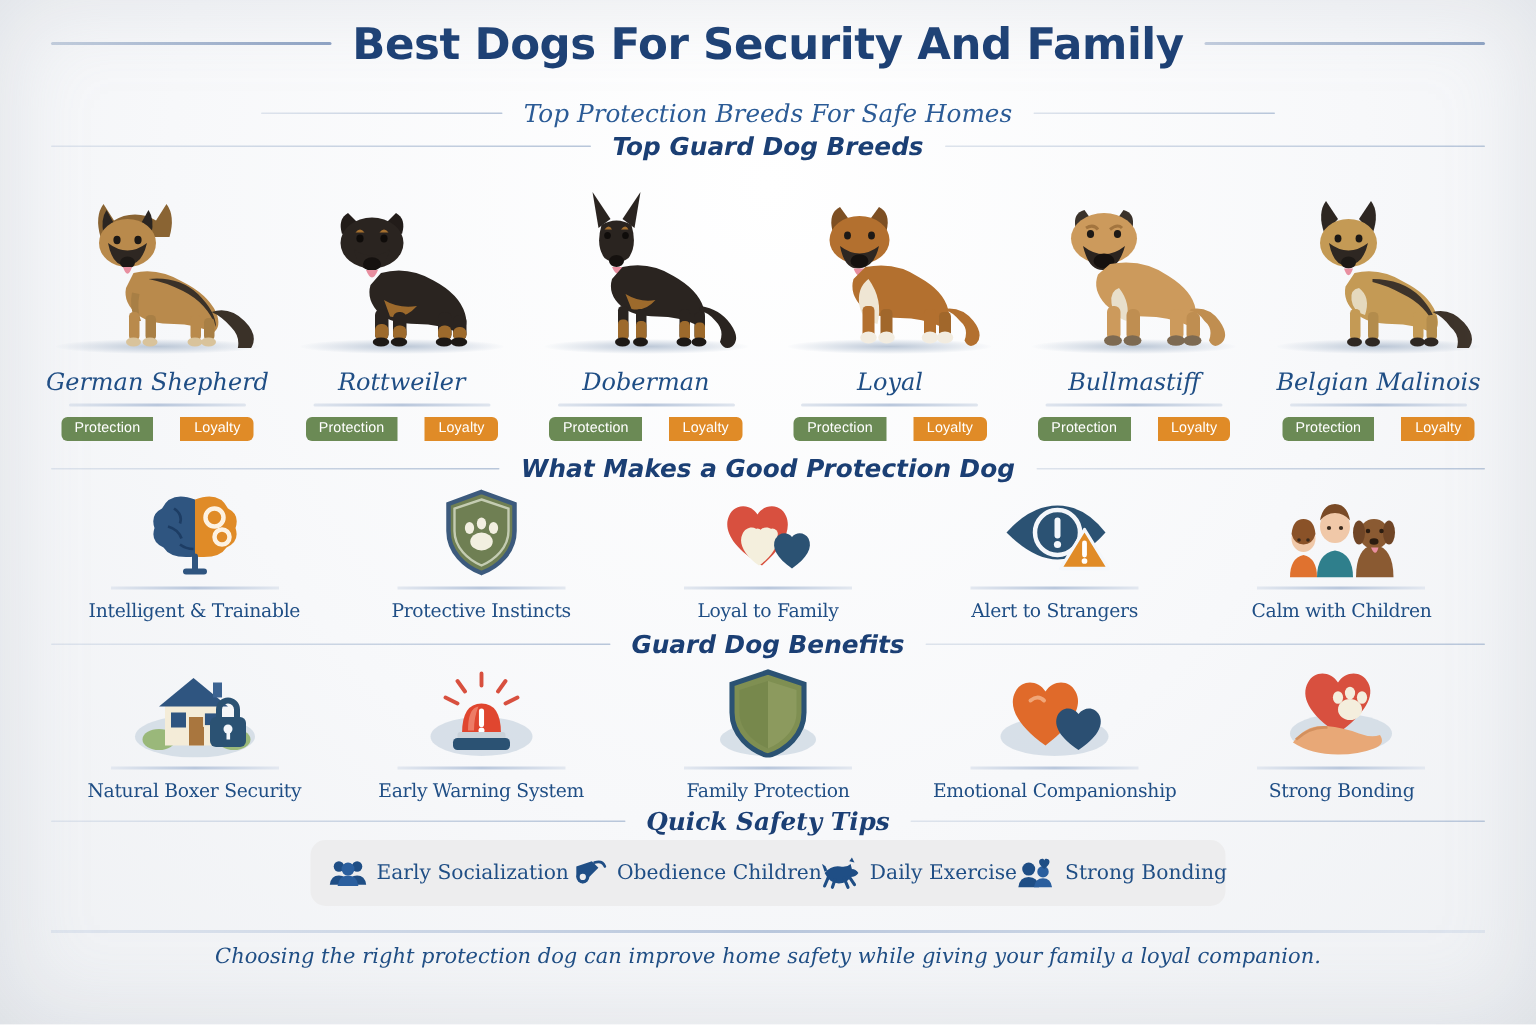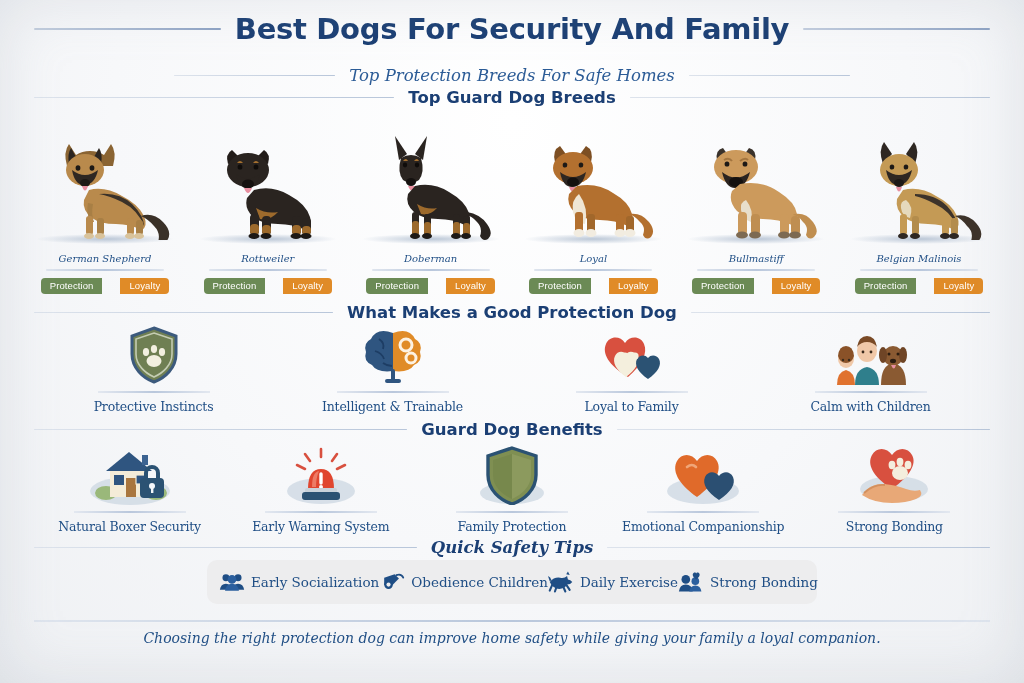--- a/index.html
+++ b/index.html
@@ -30,36 +30,36 @@
   
   .title-wrap { position:absolute; left:0; right:0; top:12px; padding:0 34px; }
   .title-row .hdr-txt {
     font-family:"DejaVu Sans", sans-serif;
     font-weight:bold; font-size:29px; letter-spacing:-.3px; color:#1b3f74;
   }
   .sub-row { margin-top:20px; padding:0 140px; }
   .sub-row .hdr-txt { font-style:italic; font-size:16.5px; color:#2b5b96; font-family:"DejaVu Serif", serif;}
 
   .sec-hdr { position:absolute; left:34px; right:34px; }
-  .sec-hdr .hdr-txt { font-weight:bold; font-size:16.5px; color:#1b3f74; font-family:"DejaVu Sans", sans-serif;}
+  .sec-hdr .hdr-txt { font-weight:bold; font-size:16.5px; color:#1b3f74; font-family:"DejaVu Sans", sans-serif;font-style:italic;}
 
   
   #breeds { position:absolute; left:24px; right:24px; top:104px; height:190px;
             display:flex; justify-content:space-between; align-items:flex-end; }
   .breed { width:162px; display:flex; flex-direction:column; align-items:center; }
   .dog-stage { position:relative; width:152px; height:125px; }
   .dog-stage .ground {
     position:absolute; left:8px; right:8px; bottom:2px; height:10px;
     background:radial-gradient(ellipse at 50% 50%, rgba(176,190,208,.85), rgba(176,190,208,0) 72%);
     border-radius:50%;
   }
   .dog-stage svg { position:absolute; left:0; bottom:6px; width:152px; height:120px; }
   .breed-name {
     margin-top:7px; font-family:"DejaVu Serif", serif; font-style:italic;
-    font-size:10px; color:#1f4e85; white-space:nowrap;
+    font-size:16px; color:#1f4e85; white-space:nowrap;
   }
   .breed-line { margin-top:5px; width:118px; height:2px;
     background:linear-gradient(90deg,#dfe5ee,#b9c7dc,#dfe5ee); border-radius:2px;}
   .badges { margin-top:7px; display:flex; gap:18px; }
   .badge {
     font-size:9.5px; color:#fff; padding:3px 9px 4px; line-height:1;
     font-family:"Liberation Sans", sans-serif; letter-spacing:.1px;
   }
   .badge.protection { background:#6b8a55; border-radius:4px 0 0 4px; }
   .badge.loyalty   { background:#e08b27; border-radius:0 4px 4px 0; }
@@ -349,61 +349,76 @@
     <span class="rule faint"></span>
     <span class="hdr-txt">What Makes a Good Protection Dog</span>
     <span class="rule faint"></span>
   </div>
 
   <div class="icon-row" style="top:325px">
 
     <div class="icon-cell">
       <div class="icon-art">
         <svg viewBox="0 0 92 60">
+          <path d="M46 8 q-16-6-22 6 q-8 4-5 13 q-3 9 6 13 q5 8 21 6z" fill="#2f5580"></path>
+          <path d="M46 8 q16-6 22 6 q8 4 5 13 q3 9-6 13 q-5 8-21 6z" fill="#e08b27"></path>
+          <path d="M46 46 v10 M40 56 h12" stroke="#2f5580" stroke-width="4" stroke-linecap="round" fill="none"></path>
+          <path d="M32 14 q6 4 4 10 M28 26 q7 2 9 8 M36 38 q4 3 9 3" stroke="#19375c" stroke-width="1.8" fill="none" opacity=".8"></path>
+          <circle cx="59" cy="20" r="6" fill="none" stroke="#fdf2e2" stroke-width="3"></circle>
+          <circle cx="64" cy="33" r="5" fill="none" stroke="#fdf2e2" stroke-width="3"></circle>
+        </svg>
+      </div>
+      <div class="icon-line"></div>
+      <div class="icon-label">Intelligent &amp; Trainable</div>
+    </div>
+
+    <div class="icon-cell">
+      <div class="icon-art">
+        <svg viewBox="0 0 92 60">
           <path d="M46 3 L68 11 v18 c0 14-11 24-22 28 C35 53 24 43 24 29 V11z" fill="#6f7f53" stroke="#3c5a7d" stroke-width="3"></path>
           <path d="M46 8 L64 14 v15 c0 11-9 19-18 23 C37 48 28 40 28 29 V14z" fill="none" stroke="#e8eddc" stroke-width="1.6" opacity=".7"></path>
           <ellipse cx="46" cy="36" rx="7.5" ry="6" fill="#f2efe0"></ellipse>
           <ellipse cx="38" cy="27" rx="3.1" ry="4" fill="#f2efe0"></ellipse>
           <ellipse cx="46" cy="24" rx="3.1" ry="4" fill="#f2efe0"></ellipse>
           <ellipse cx="54" cy="27" rx="3.1" ry="4" fill="#f2efe0"></ellipse>
         </svg>
       </div>
       <div class="icon-line"></div>
       <div class="icon-label">Protective Instincts</div>
     </div>
 
     <div class="icon-cell">
       <div class="icon-art">
         <svg viewBox="0 0 92 60">
-          <path d="M46 8 q-16-6-22 6 q-8 4-5 13 q-3 9 6 13 q5 8 21 6z" fill="#2f5580"></path>
-          <path d="M46 8 q16-6 22 6 q8 4 5 13 q3 9-6 13 q-5 8-21 6z" fill="#e08b27"></path>
-          <path d="M46 46 v10 M40 56 h12" stroke="#2f5580" stroke-width="4" stroke-linecap="round" fill="none"></path>
-          <path d="M32 14 q6 4 4 10 M28 26 q7 2 9 8 M36 38 q4 3 9 3" stroke="#19375c" stroke-width="1.8" fill="none" opacity=".8"></path>
-          <circle cx="59" cy="20" r="6" fill="none" stroke="#fdf2e2" stroke-width="3"></circle>
-          <circle cx="64" cy="33" r="5" fill="none" stroke="#fdf2e2" stroke-width="3"></circle>
-        </svg>
-      </div>
-      <div class="icon-line"></div>
-      <div class="icon-label">Intelligent &amp; Trainable</div>
-    </div>
-
-    <div class="icon-cell">
-      <div class="icon-art">
-        <svg viewBox="0 0 92 60">
           <path d="M42 52 C22 40 16 28 20 19 c3-8 14-9 19-1 c5-8 16-7 19 1 c4 9-2 21-16 33z" fill="#d8503f"></path>
           <path d="M40 52 C30 45 26 37 29 31 c2-5 9-6 11-1 c2-5 9-4 11 1 c3 6-1 14-11 21z" fill="#f4efdd"></path>
           <path d="M62 54 C52 47 48 40 51 34 c2-4 8-5 11-1 c3-4 9-3 11 1 c3 6-1 13-11 20z" fill="#2b5273"></path>
           <circle cx="39" cy="31" r="3.6" fill="#f4efdd"></circle>
           <circle cx="49" cy="31" r="3.6" fill="#f4efdd"></circle>
         </svg>
       </div>
       <div class="icon-line"></div>
       <div class="icon-label">Loyal to Family</div>
     </div>
 
+    <div class="icon-cell">
+      <div class="icon-art">
+        <svg viewBox="0 0 92 60">
+          <path d="M14 30 q16-18 34-18 t32 18 q-16 18-32 18 T14 30z" fill="#2b5273"></path>
+          <circle cx="48" cy="30" r="15" fill="#2b5273" stroke="#f4f7fb" stroke-width="3"></circle>
+          <path d="M48 22 v10" stroke="#f4f7fb" stroke-width="4" stroke-linecap="round"></path>
+          <circle cx="48" cy="38" r="2.4" fill="#f4f7fb"></circle>
+          <path d="M66 28 L82 54 H50z" fill="#e08b27" stroke="#f4f7fb" stroke-width="2.2" stroke-linejoin="round"></path>
+          <path d="M66 37 v8" stroke="#fff" stroke-width="3.2" stroke-linecap="round"></path>
+          <circle cx="66" cy="49" r="1.9" fill="#fff"></circle>
+        </svg>
+      </div>
+      <div class="icon-line"></div>
+      <div class="icon-label">Alert to Strangers</div>
+    </div>
 
     <div class="icon-cell">
       <div class="icon-art">
         <svg viewBox="0 0 92 60">
           <path d="M30 60 q0-16 12-18 q12 2 12 18z" fill="#2f7f8c"></path>
           <ellipse cx="42" cy="26" rx="10" ry="11" fill="#f0c8a8"></ellipse>
           <path d="M32 22 q2-11 10-11 t10 11 q-4-5-10-5 t-10 5z" fill="#7a4a26"></path>
           <circle cx="38" cy="27" r="1.4" fill="#3a2a1c"></circle>
             <circle cx="46" cy="27" r="1.4" fill="#3a2a1c"></circle>
           <path d="M12 60 q0-13 9-15 q9 2 9 15z" fill="#e0722f"></path>

